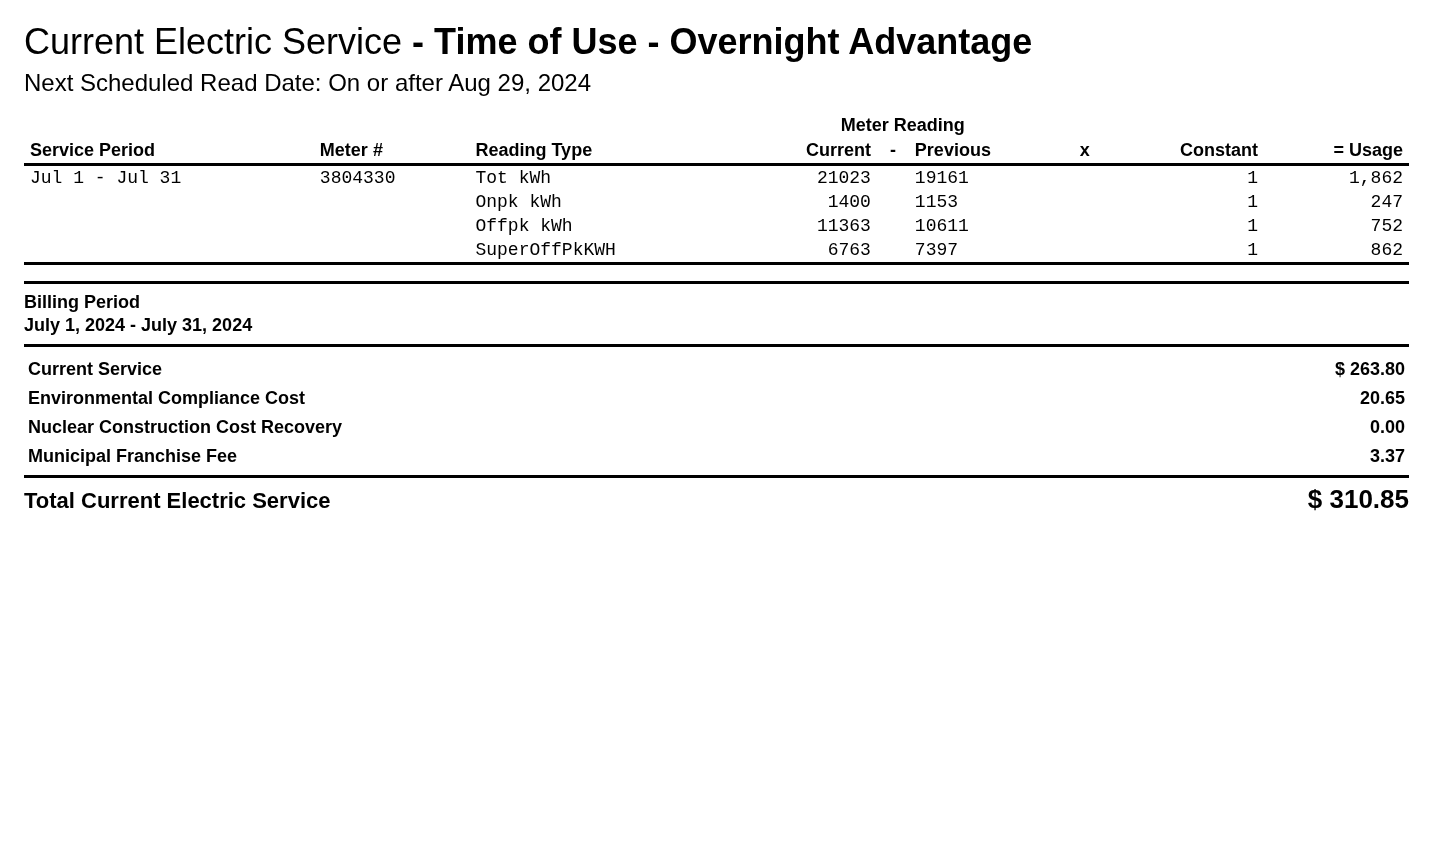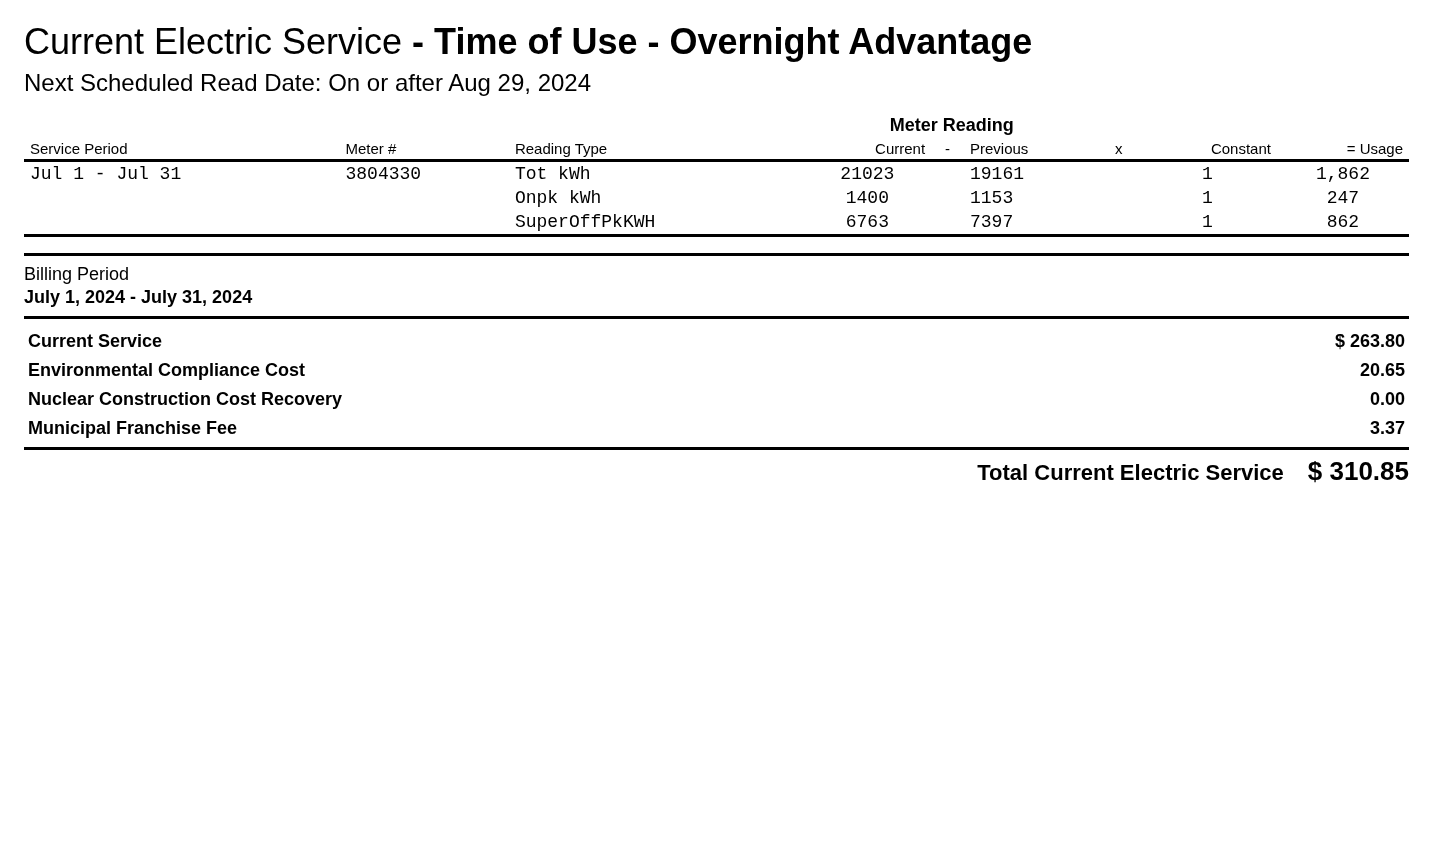--- a/index.html
+++ b/index.html
@@ -41,22 +41,22 @@
       margin-bottom: 16px;
     }
 
     .meter-table .meter-reading-header {
       text-align: center;
       font-weight: bold;
       font-size: 18px;
     }
 
     .meter-table th {
-      font-weight: normal;
-      font-size: 15px;
+      font-weight: bold;
+      font-size: 18px;
       padding: 2px 6px;
       text-align: left;
       vertical-align: bottom;
     }
 
     .meter-table th.right {
       text-align: right;
     }
 
     .meter-table th.center {
@@ -64,38 +64,38 @@
     }
 
     .meter-table td {
       padding: 2px 6px;
       font-size: 18px;
       vertical-align: top;
       font-family: Liberation Mono, monospace;
     }
 
     .meter-table td.right {
-      text-align: center;
+      text-align: right;
     }
 
     .meter-table td.center {
       text-align: center;
     }
 
     .thick-border-bottom {
       border-bottom: 3px solid #000;
     }
 
     
     .billing-section {
       margin-top: 10px;
     }
 
     .billing-period-label {
-      font-weight: normal;
+      font-weight: bold;
       font-size: 18px;
       margin-bottom: 2px;
     }
 
     .billing-period-dates {
       font-size: 18px;
       margin-bottom: 8px;
       font-weight: bold;
     }
 
@@ -119,21 +119,21 @@
     }
 
     .charges-table td.amount {
       text-align: right;
       white-space: nowrap;
       width: 120px;
     }
 
     .total-row {
       display: flex;
-      justify-content: flex-end;
+      justify-content: space-between;
       align-items: baseline;
       gap: 24px;
       padding-top: 6px;
       border-top: 3px solid #000;
       margin-top: 4px;
     }
 
     .total-label {
       font-weight: bold;
       font-size: 22px;
@@ -192,20 +192,31 @@
       <td></td>
       <td></td>
       <td>Onpk kWh</td>
       <td class="right">1400</td>
       <td class="center"></td>
       <td>1153</td>
       <td class="center"></td>
       <td class="right">1</td>
       <td class="right">247</td>
     </tr>
+      <tr>
+      <td></td>
+      <td></td>
+      <td>Offpk kWh</td>
+      <td class="right">11363</td>
+      <td class="center"></td>
+      <td>10611</td>
+      <td class="center"></td>
+      <td class="right">1</td>
+      <td class="right">752</td>
+    </tr>
       <tr class="thick-border-bottom">
       <td></td>
       <td></td>
       <td>SuperOffPkKWH</td>
       <td class="right">6763</td>
       <td class="center"></td>
       <td>7397</td>
       <td class="center"></td>
       <td class="right">1</td>
       <td class="right">862</td>

